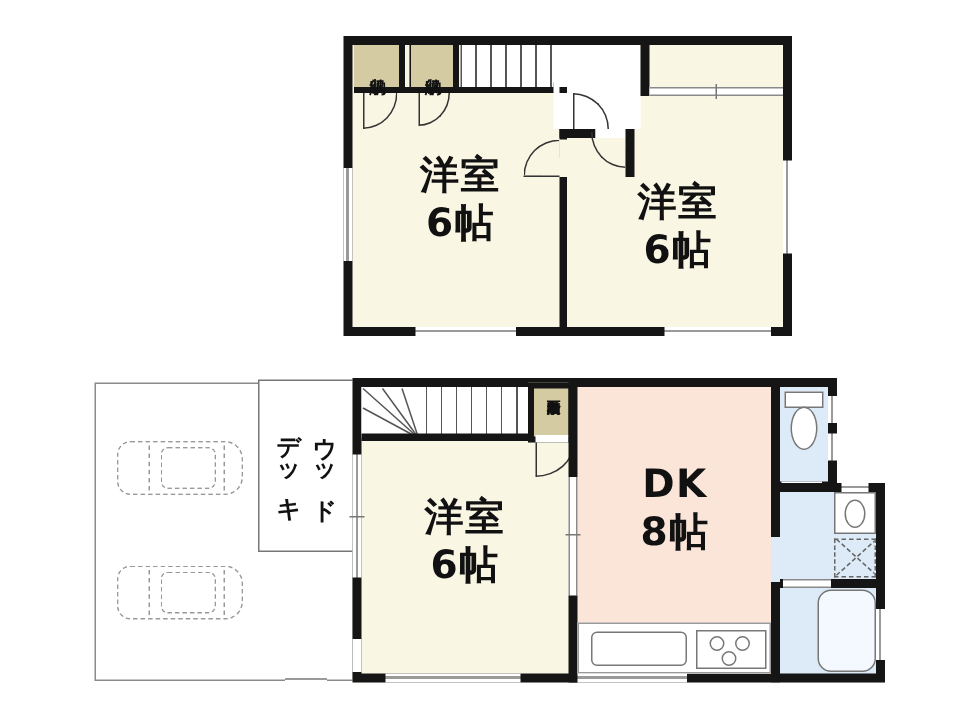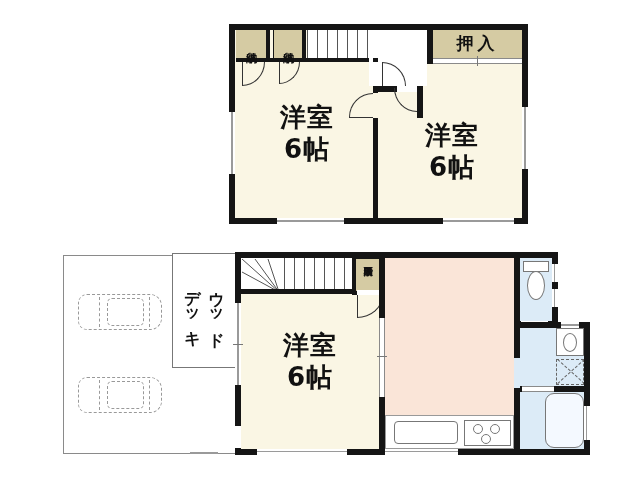--- a/index.html
+++ b/index.html
@@ -92,23 +92,20 @@
   <div class="leaf-v" style="left:382px;top:62px;height:24px;"></div>
   <div class="arc h-tr" style="left:394px;top:88px;width:23px;height:24px;"></div>
 
   <div class="wall" style="left:373px;top:58px;width:5px;height:4px;"></div>
   <div class="wall" style="left:373px;top:86px;width:5px;height:7px;"></div>
   <div class="wall" style="left:373px;top:118px;width:5px;height:100px;"></div>
   <div class="arc h-br" style="left:349px;top:93px;width:24px;height:24px;"></div>
   <div class="leaf-h" style="left:349px;top:117px;width:24px;"></div>
 
   <div class="wall" style="left:427px;top:24px;width:6px;height:40px;"></div>
-  <div class="abs" style="left:433px;top:30px;width:89px;height:28px;background:#D5CBA3;">
-    <div class="room-label fs17" style="left:0;top:3px;width:100%;letter-spacing:4px;">押入</div>
-  </div>
   <div class="slide-h" style="left:433px;top:58px;width:89px;"></div>
   <div class="tick-v" style="left:477px;top:56px;"></div>
 
   <div class="win-v" style="left:229px;top:112px;height:62px;"></div>
   <div class="win-v" style="left:522px;top:107px;height:62px;"></div>
   <div class="win-h" style="left:277px;top:218px;width:67px;"></div>
   <div class="win-h" style="left:443px;top:218px;width:71px;"></div>
 
   <div class="room-label fs26" style="left:247px;top:102px;width:120px;">
     <div>洋室</div>
@@ -190,14 +187,18 @@
 
   <div class="win-v" style="left:235px;top:303px;height:82px;"></div>
   <div class="tick-h" style="left:233px;top:344px;"></div>
   <div class="win-h" style="left:257px;top:449px;width:90px;"></div>
   <div class="win-h" style="left:385px;top:449px;width:73px;"></div>
 
   <div class="room-label fs26" style="left:250px;top:330px;width:120px;">
     <div>洋室</div>
     <div>6帖</div>
   </div>
+  <div class="room-label fs26" style="left:390px;top:308px;width:120px;">
+    <div>DK</div>
+    <div>8帖</div>
+  </div>
 
 </div>
 
 </body></html>

